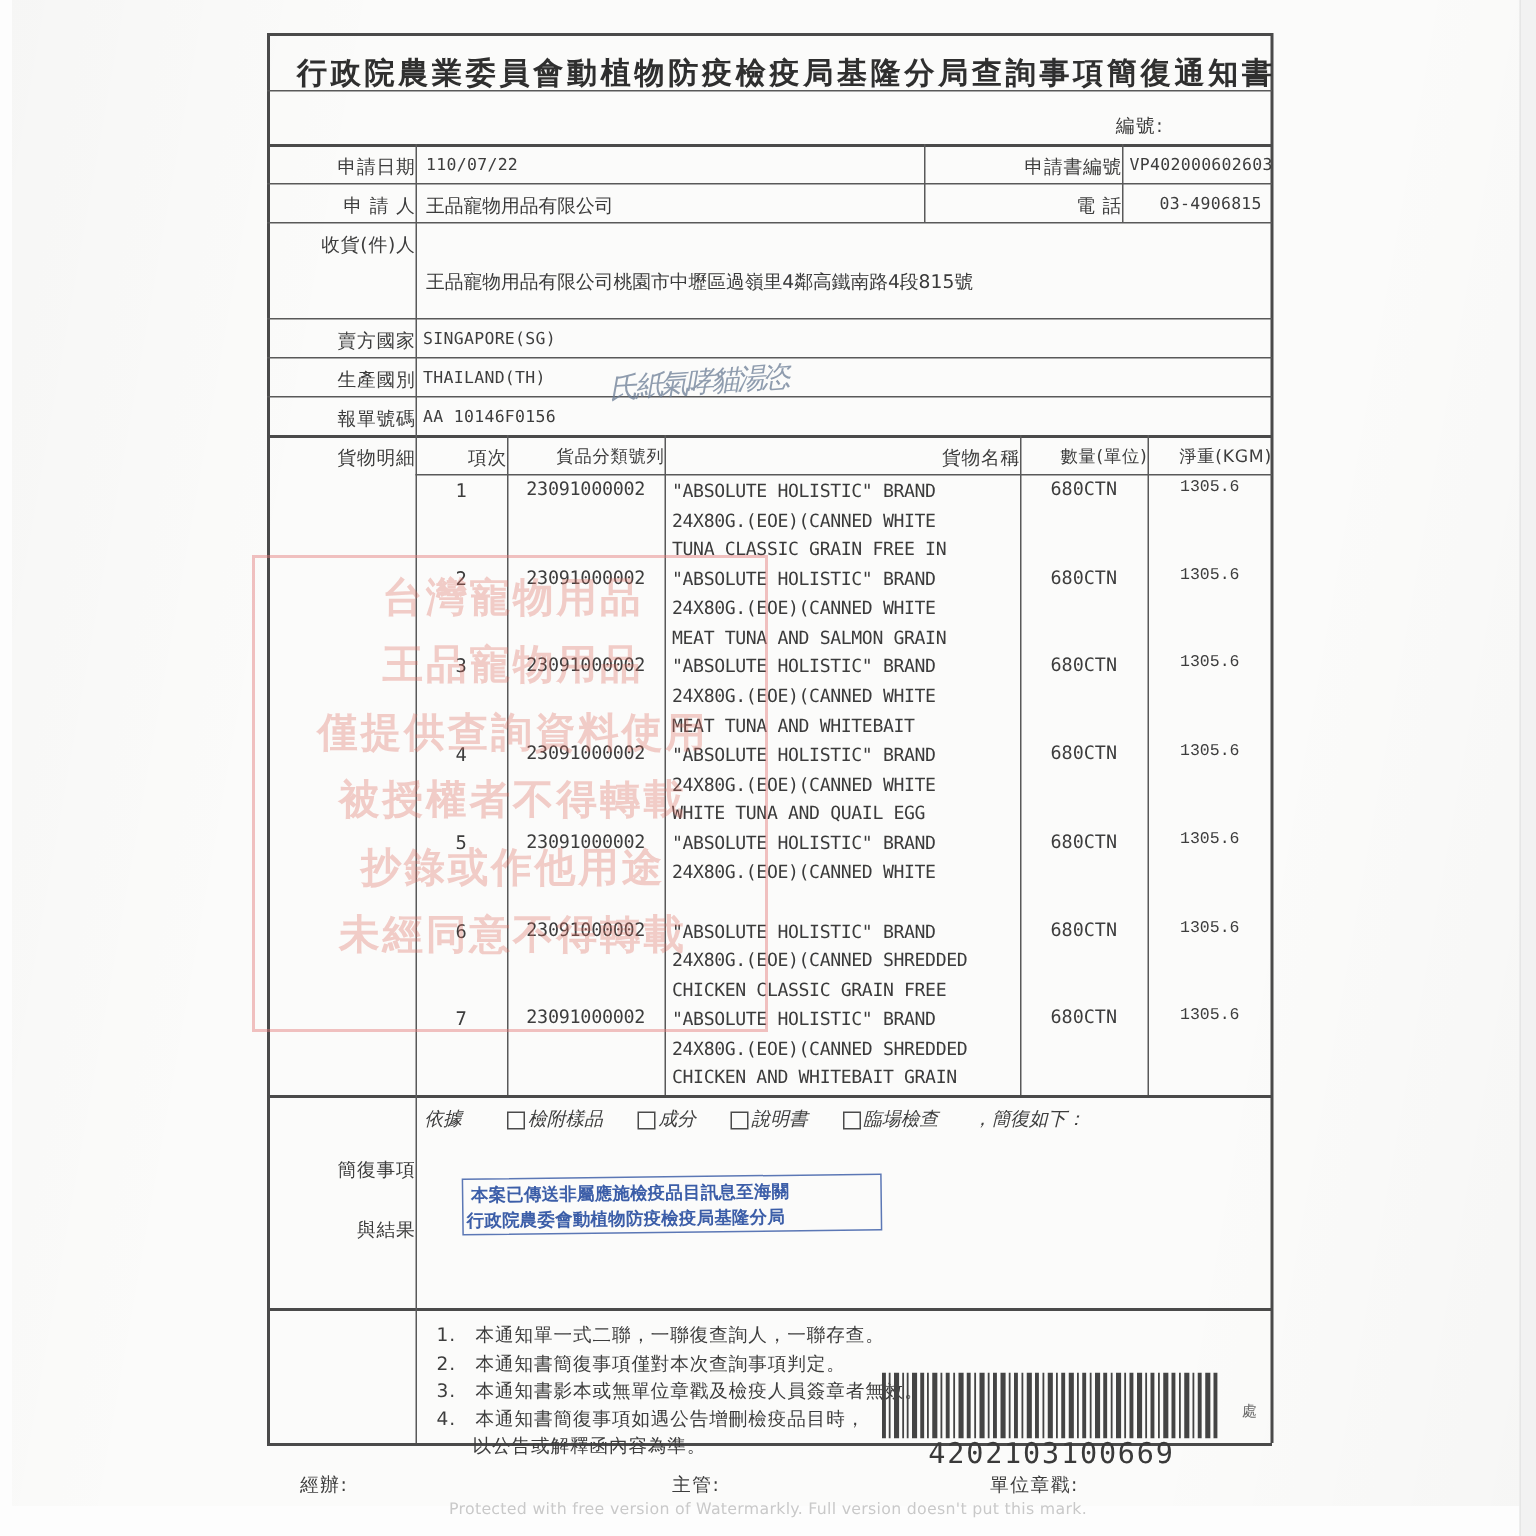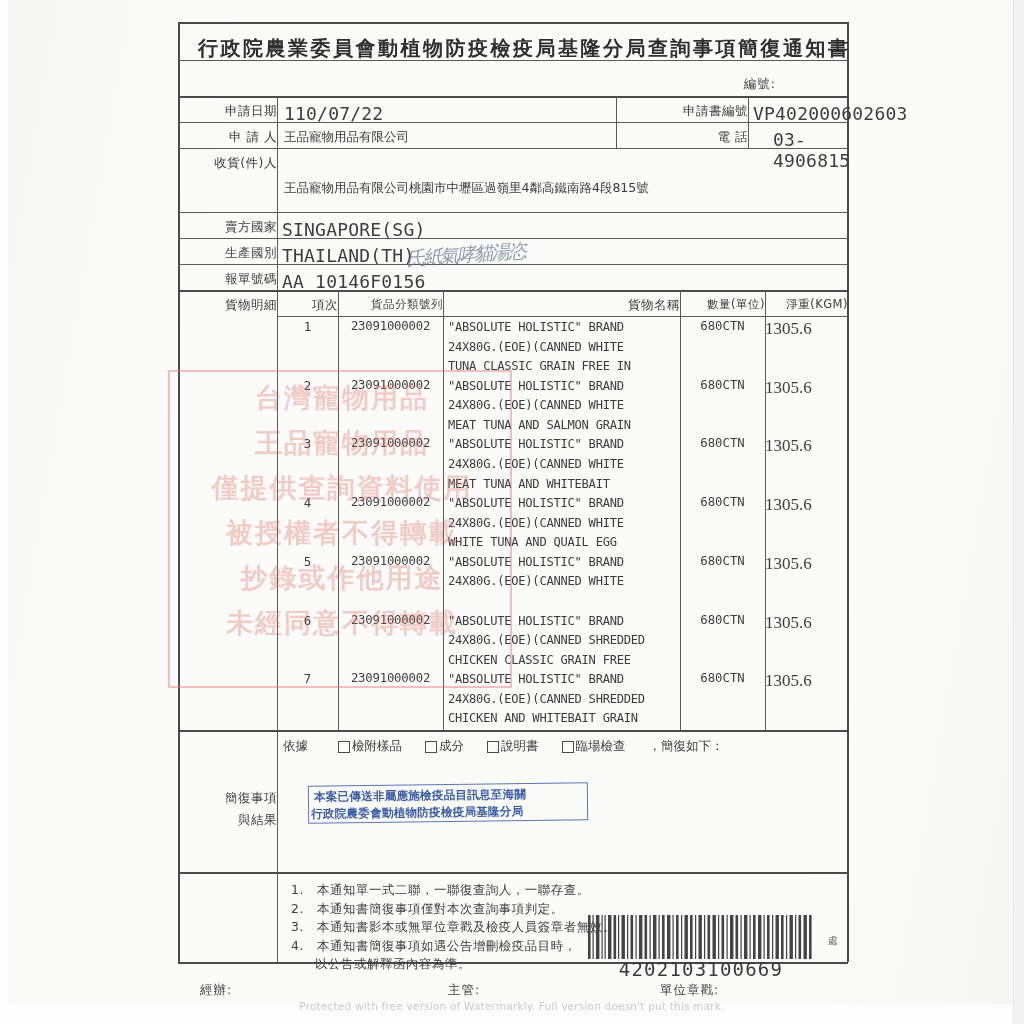--- a/index.html
+++ b/index.html
@@ -39,40 +39,40 @@
   .hl.thick{height:1.6px;background:#4a4a4a;}
   .vl.thick{width:1.6px;background:#4a4a4a;}
 
   .cell{position:absolute;box-sizing:border-box;}
   .cjk{font-family:"DejaVu Sans","Liberation Sans",sans-serif;}
   .lbl{
     font-size:12.5px;letter-spacing:0.5px;color:#3d3d3d;
     text-align:right;white-space:nowrap;
   }
   .val{font-size:12.5px;color:#3a3a3a;white-space:nowrap;}
-  .mono{font-family:"DejaVu Sans Mono","Liberation Mono",monospace;font-size:18px;color:#3d3d3d;letter-spacing:0.2px;}
+  .mono{font-family:"DejaVu Sans Mono","Liberation Mono",monospace;font-size:11px;color:#3d3d3d;letter-spacing:0.2px;}
 
   #title{
     position:absolute;left:20px;top:13px;width:640px;
     text-align:center;font-size:20px;letter-spacing:2.5px;
     font-weight:700;color:#2f2f2f;white-space:nowrap;
   }
   #serial{
     position:absolute;right:72px;top:54px;font-size:12.5px;letter-spacing:1px;color:#3d3d3d;
   }
 
   
   .g-idx{font-family:"DejaVu Sans Mono","Liberation Mono",monospace;font-size:12.5px;text-align:center;color:#3d3d3d;}
   .g-code{font-family:"DejaVu Sans Mono","Liberation Mono",monospace;font-size:12.3px;text-align:center;color:#3d3d3d;letter-spacing:-0.2px;}
   .g-name{font-family:"DejaVu Sans Mono","Liberation Mono",monospace;font-size:12.1px;color:#3b3b3b;line-height:19.6px;letter-spacing:-0.25px;white-space:nowrap;}
   .g-qty{font-family:"DejaVu Sans Mono","Liberation Mono",monospace;font-size:12.3px;text-align:center;color:#3d3d3d;}
-  .g-net{font-family:Liberation Serif, serif;font-size:17px;text-align:left;color:#3d3d3d;}
-
-  
-  .cbrow{position:absolute;font-size:12.5px;color:#3d3d3d;white-space:nowrap;display:flex;align-items:center;}
+  .g-net{font-family:Liberation Mono, monospace;font-size:11px;text-align:center;color:#3d3d3d;}
+
+  
+  .cbrow{position:absolute;font-size:12.5px;color:#3d3d3d;white-space:nowrap;display:flex;align-items:center;font-style:italic;}
   .cbox{display:inline-block;width:10px;height:10px;border:1.2px solid #4a4a4a;margin-right:2px;vertical-align:-1px;}
   .cbitem{margin-right:23px;display:inline-flex;align-items:center;}
 
   
   #stamp{
     position:absolute;left:130px;top:762px;width:280px;height:38px;
     border:1.3px solid #5b77b5;box-sizing:border-box;
     color:#3c5ea8;
     transform:rotate(-0.7deg);
   }
@@ -288,21 +288,21 @@
           </span><span class="cbitem">
             <span class="cbox"></span>
             <span class="cjk">說明書</span>
           </span><span class="cbitem">
             <span class="cbox"></span>
             <span class="cjk">臨場檢查</span>
           </span></span>
       <span class="cjk">，簡復如下：</span>
     </div>
 
-    <div class="cell lbl cjk" style="left:0;top:768px;width:99px;">簡復事項</div>
+    <div class="cell lbl cjk" style="left:0;top:750px;width:99px;">簡復事項</div>
     <div class="cell lbl cjk" style="left:0;top:790px;width:99px;">與結果</div>
 
     <div id="stamp">
       <div class="s1 cjk">本案已傳送非屬應施檢疫品目訊息至海關</div>
       <div class="s2 cjk">行政院農委會動植物防疫檢疫局基隆分局</div>
     </div>
 
     <div class="ln vl" style="left:99px;top:850px;height:90px;"></div>
     <div class="ln hl thick" style="left:0;top:940px;width:670px;"></div>
 

